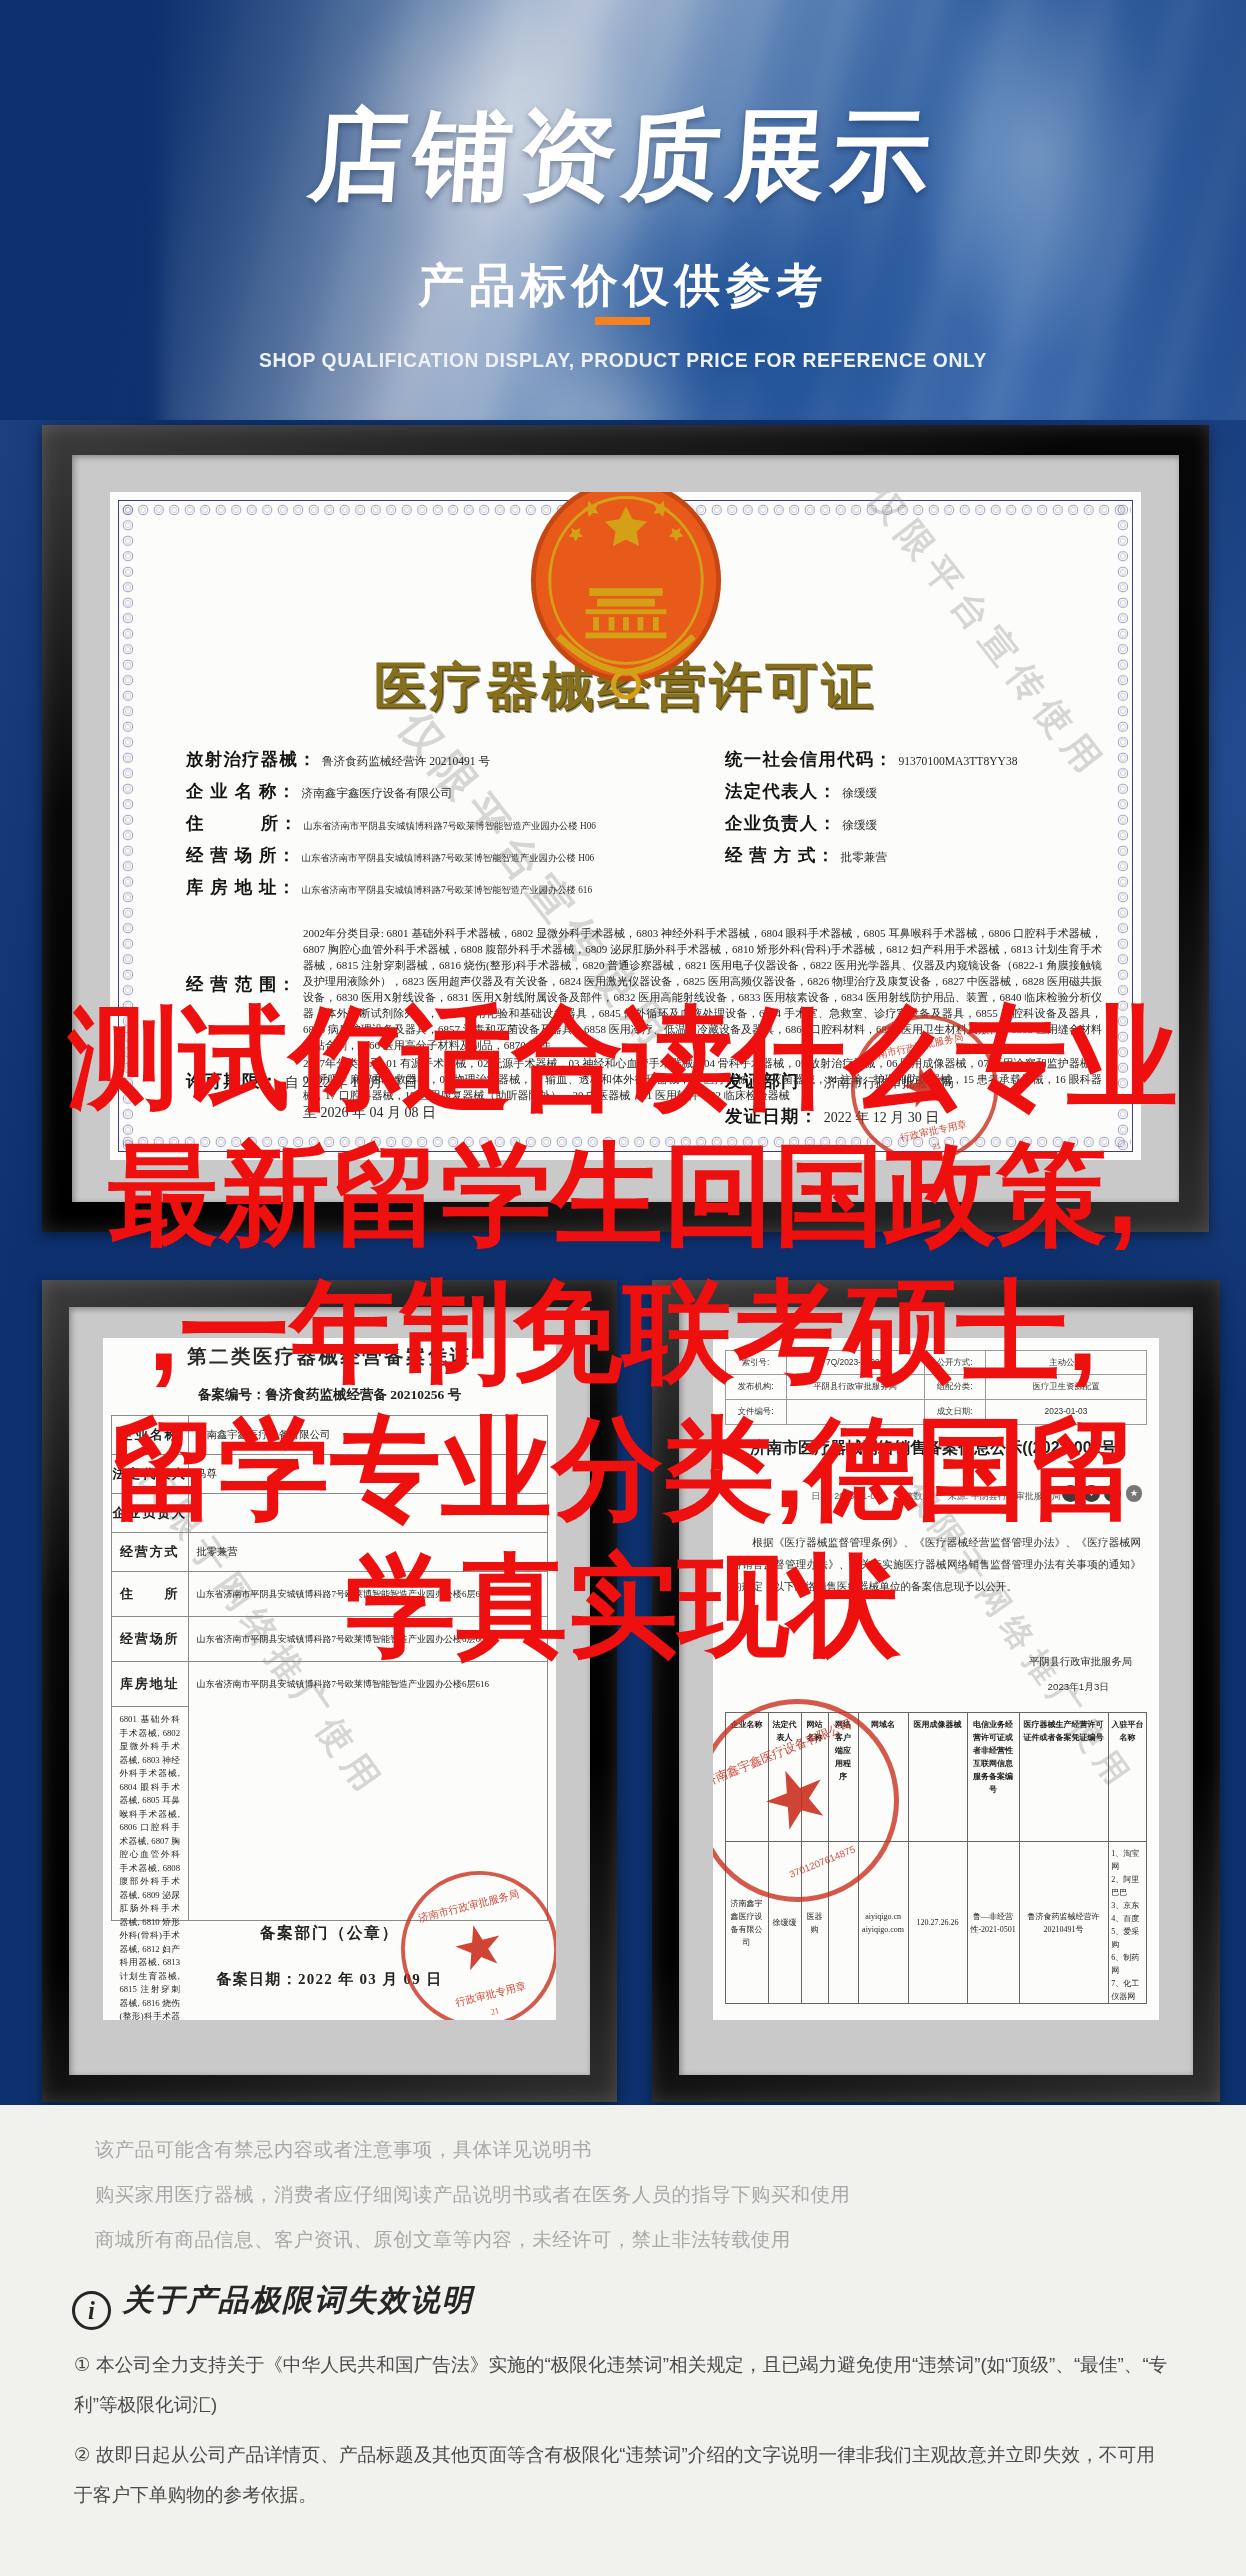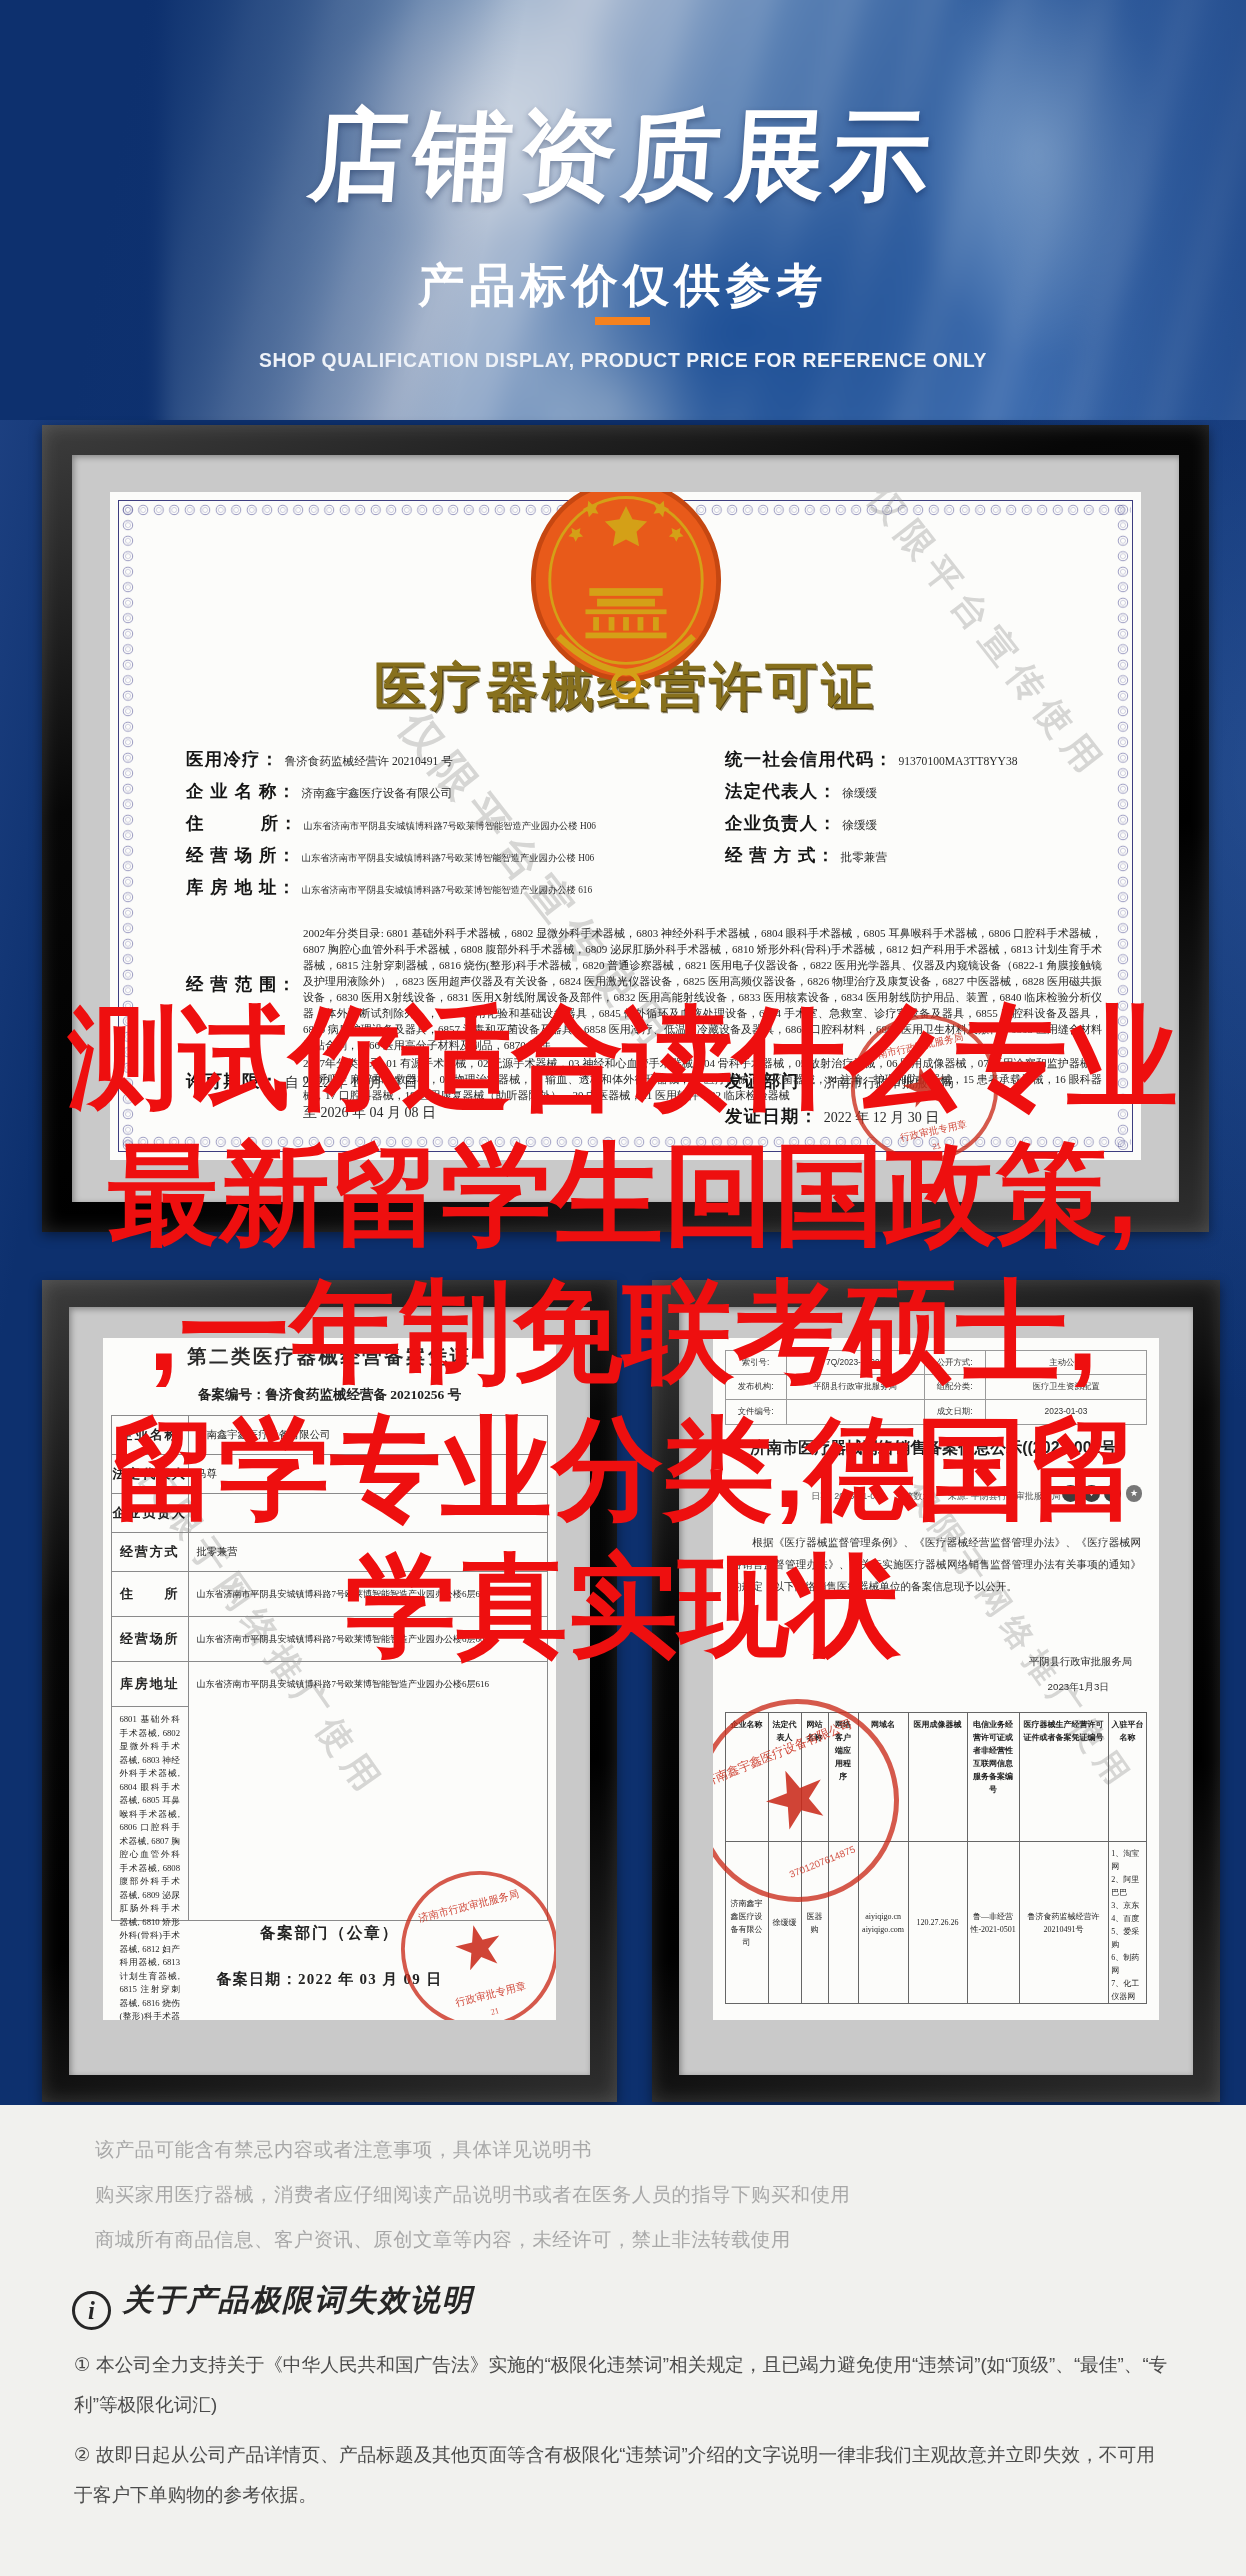--- a/index.html
+++ b/index.html
@@ -176,21 +176,21 @@
       <rect x="82" y="142" width="6" height="14" class="gold"></rect>
       <rect x="97" y="142" width="6" height="14" class="gold"></rect>
       <rect x="112" y="142" width="6" height="14" class="gold"></rect>
       <rect x="128" y="142" width="6" height="14" class="gold"></rect>
       <rect x="58" y="158" width="84" height="6" class="gold"></rect>
       <path d="M30,162 Q65,196 100,199 Q135,196 170,162" fill="none" stroke="#d4a017" stroke-width="7"></path>
       <circle cx="100" cy="212" r="13" fill="none" stroke="#d4a017" stroke-width="5"></circle>
     </svg>
 
     <div style="position:absolute;left:76px;top:255px;width:509px;">
-      <div class="frow"><span class="flabel">医用冷疗：</span><span class="fval">鲁济食药监械经营许 20210491 号</span></div>
+      <div class="frow"><span class="flabel">放射治疗器械：</span><span class="fval">鲁济食药监械经营许 20210491 号</span></div>
       <div class="frow"><span class="flabel">企 业 名 称：</span><span class="fval">济南鑫宇鑫医疗设备有限公司</span></div>
       <div class="frow"><span class="flabel">住　　　所：</span><span class="fval sm">山东省济南市平阴县安城镇博科路7号欧莱博智能智造产业园办公楼 H06</span></div>
       <div class="frow"><span class="flabel">经 营 场 所：</span><span class="fval sm">山东省济南市平阴县安城镇博科路7号欧莱博智能智造产业园办公楼 H06</span></div>
       <div class="frow"><span class="flabel">库 房 地 址：</span><span class="fval sm">山东省济南市平阴县安城镇博科路7号欧莱博智能智造产业园办公楼 616</span></div>
     </div>
 
     <div style="position:absolute;left:615px;top:255px;width:361px;">
       <div class="frow"><span class="flabel">统一社会信用代码：</span><span class="fval">91370100MA3TT8YY38</span></div>
       <div class="frow"><span class="flabel">法定代表人：</span><span class="fval">徐缓缓</span></div>
       <div class="frow"><span class="flabel">企业负责人：</span><span class="fval">徐缓缓</span></div>

